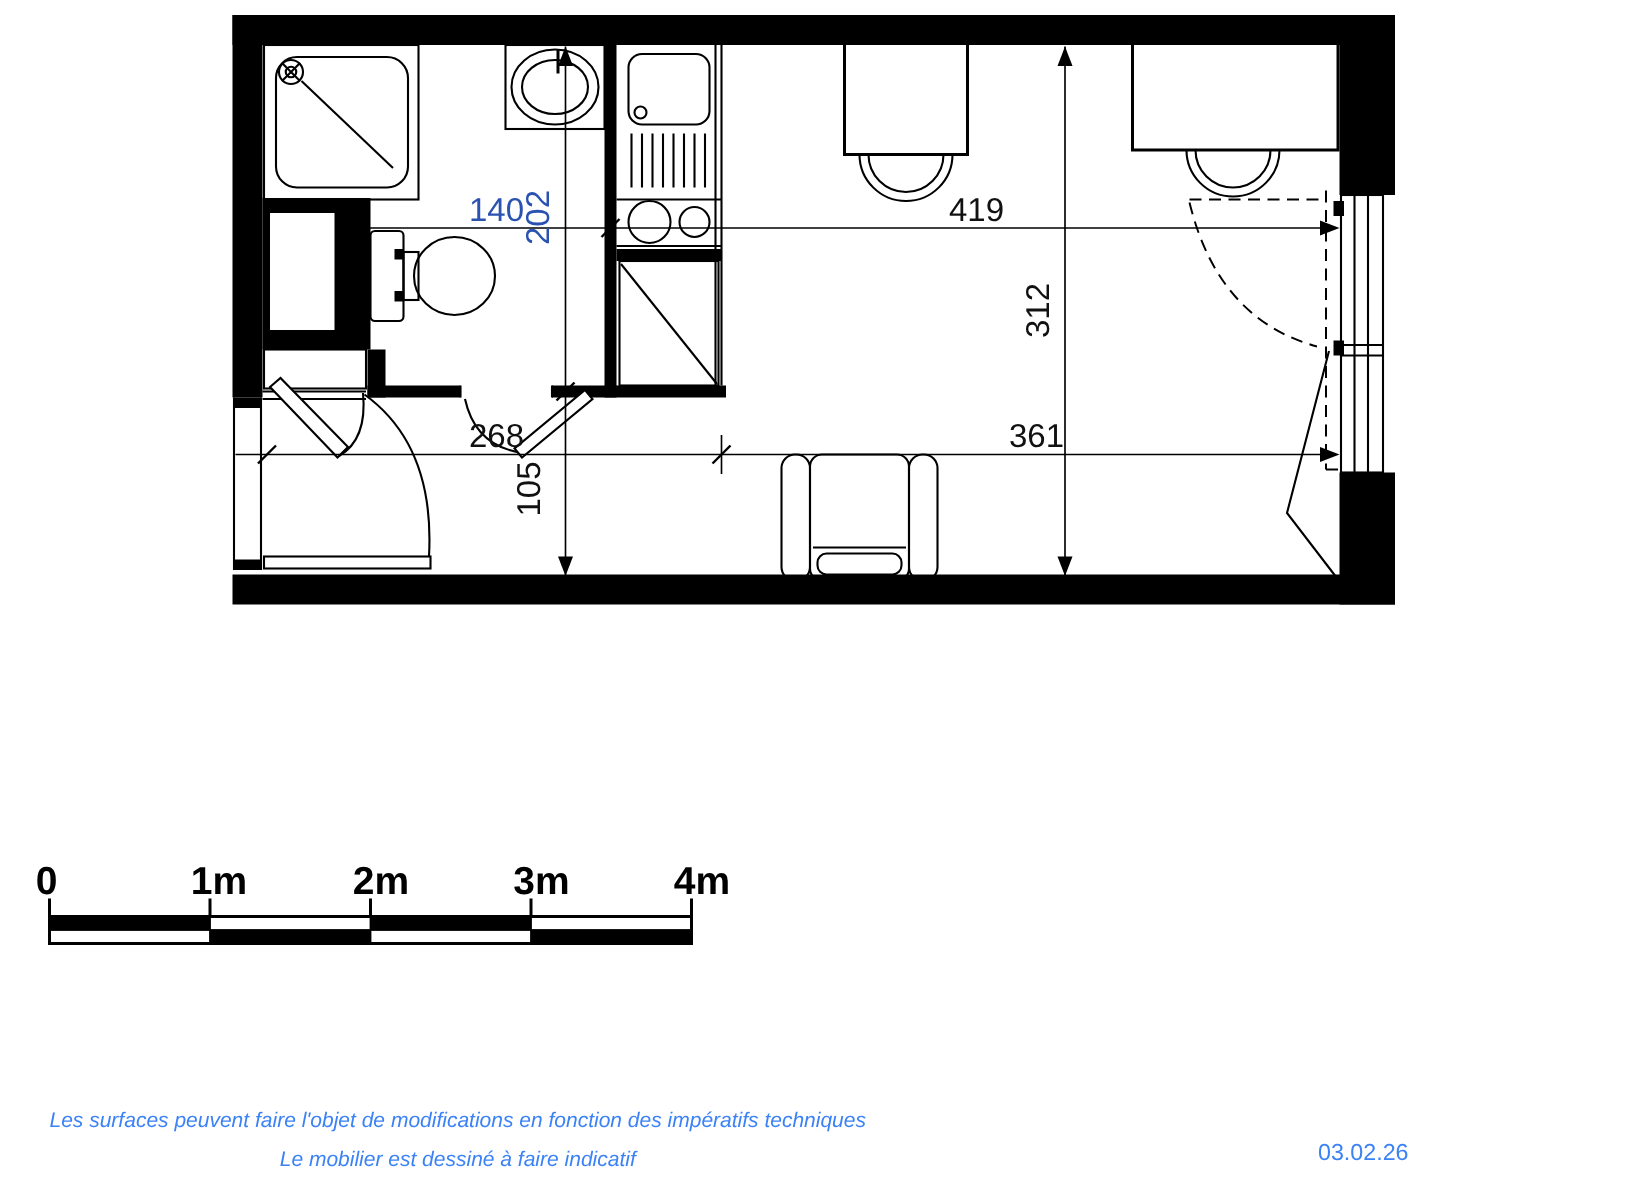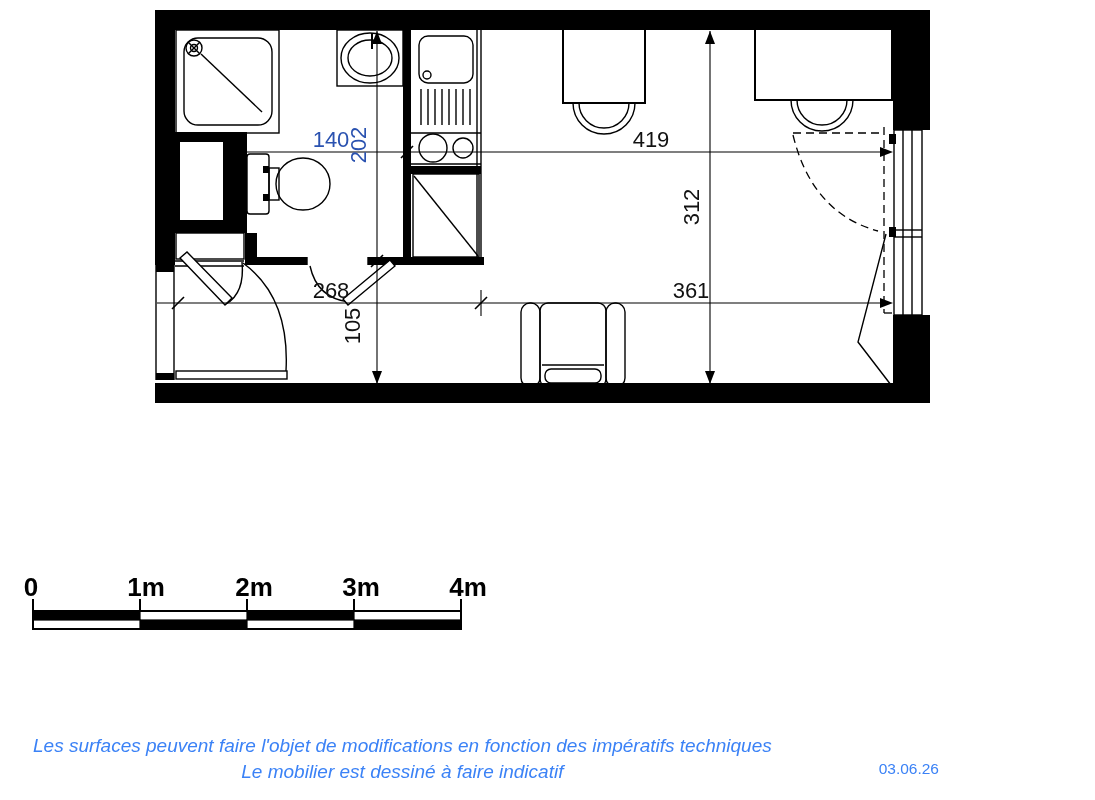--- a/index.html
+++ b/index.html
@@ -14,21 +14,21 @@
   .whitefill{fill:#fff;stroke:none;}
   .leaf{fill:#fff;stroke:#000;stroke-width:1.4;}
   .dimline{fill:none;stroke:#000;stroke-width:1.1;}
   .tick{stroke:#000;stroke-width:1.6;}
   .arrow{fill:#000;stroke:none;}
   .dashed{fill:none;stroke:#000;stroke-width:1.3;stroke-dasharray:8 5;}
   .dim-text{font-family:"Liberation Sans",sans-serif;font-size:22px;fill:#111;}
   .dim-blue{fill:#2a52b0;}
   .scale-text{font-family:"Liberation Sans",sans-serif;font-size:26px;font-weight:bold;fill:#000;}
   
-  .notes{position:absolute;left:33px;top:733px;font-style:italic;font-size:19px;line-height:26px;}
+  .notes{position:absolute;left:33px;top:733px;font-style:italic;font-size:14px;line-height:26px;}
   .date{position:absolute;right:14px;top:760px;font-size:15.5px;}
 </style>
 </head>
 <body>
 
 <div class="page">
 
 <svg class="plan-svg" width="1095" height="800" viewBox="0 0 1095 800">
 
   <g>
@@ -226,15 +226,15 @@
     <text class="scale-text" x="254" y="596" text-anchor="middle">2m</text>
     <text class="scale-text" x="361" y="596" text-anchor="middle">3m</text>
     <text class="scale-text" x="468" y="596" text-anchor="middle">4m</text>
   </g>
 </svg>
 
   <div class="notes">
     <div>Les surfaces peuvent faire l'objet de modifications en fonction des impératifs techniques</div>
     <div>Le mobilier est dessiné à faire indicatif</div>
   </div>
-  <div class="date">03.06.26</div>
+  <div class="date">03.02.26</div>
 
 </div>
 
 </body></html>

